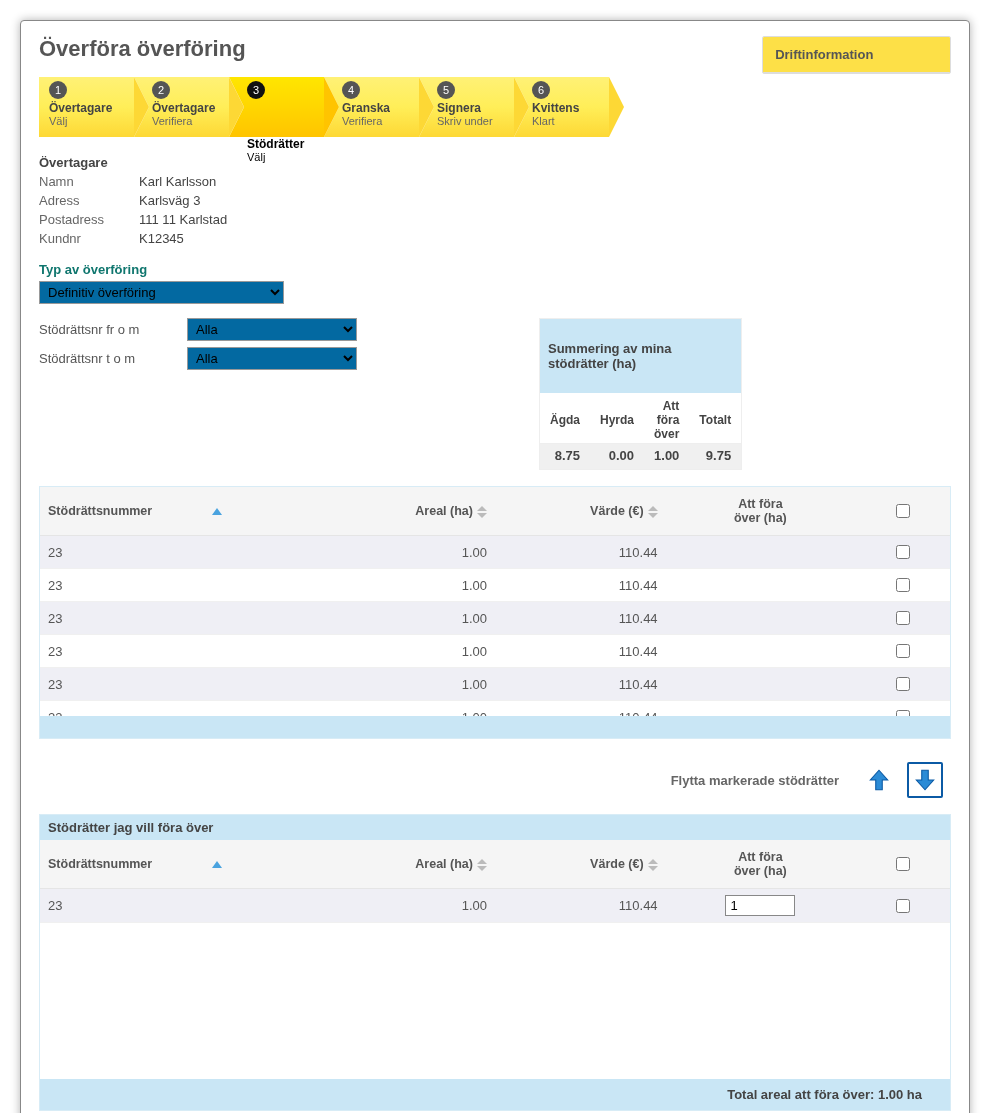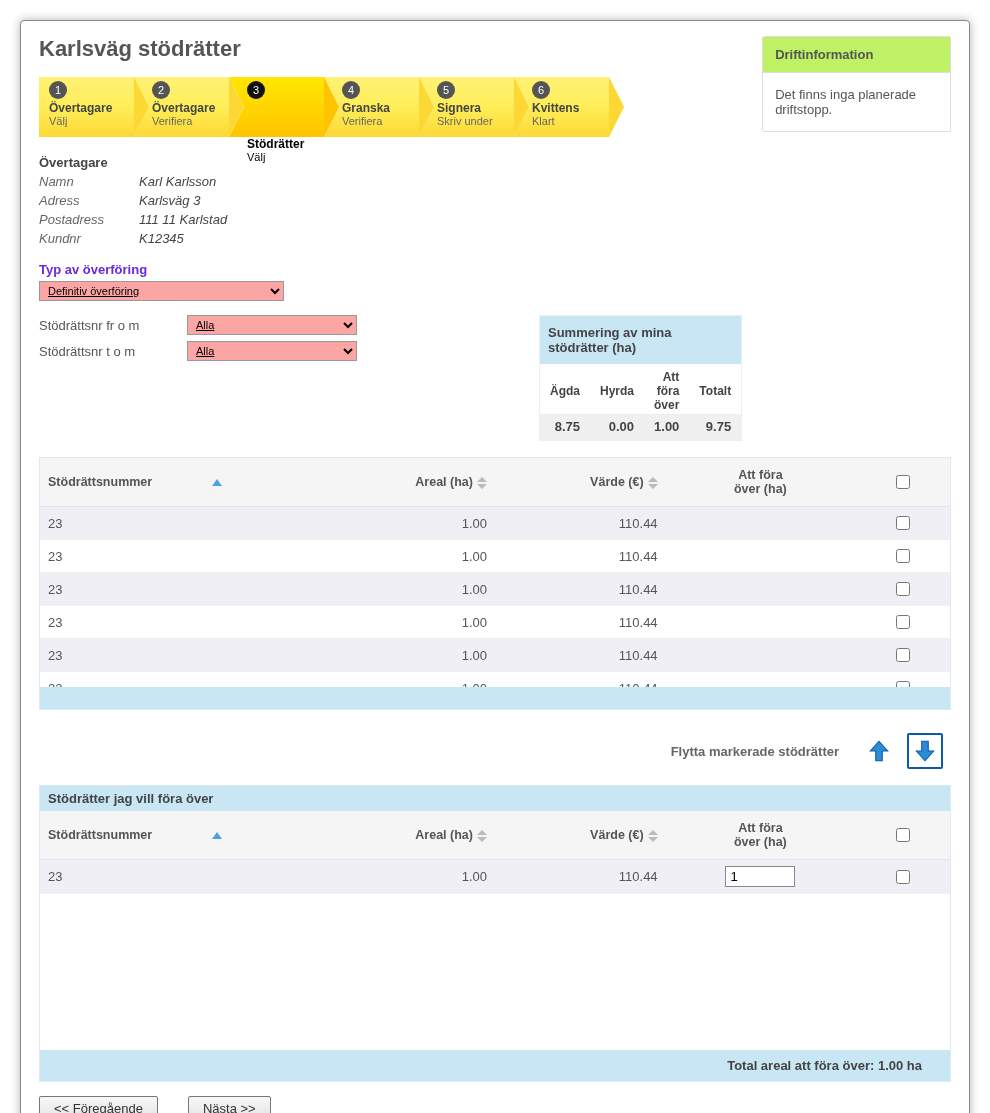--- a/index.html
+++ b/index.html
@@ -92,50 +92,49 @@
     margin-bottom: 2px;
   }
   .wizard .step.active .circle { background: #111; }
   .wizard .title { font-size: 12px; font-weight: bold; color: #444; }
   .wizard .step.active .title { color: #000; margin-top: 36px; }
   .wizard .sub { font-size: 11px; color: #666; }
   .wizard .step.active .sub { color: #000; }
 
   
   .info-heading { font-weight: bold; color: #444; margin-bottom: 4px; }
-  .info-table { display: grid; grid-template-columns: 100px auto; row-gap: 4px; font-size: 13px; margin-bottom: 16px; font-style: italic; }
+  .info-table { display: grid; grid-template-columns: 100px auto; row-gap: 4px; font-size: 13px; margin-bottom: 16px; }
   .info-table .lab { color: #666; }
   .info-table .val { color: #444; }
 
-  .section-label { font-weight: bold; color: #6d28d9; margin-bottom: 4px; }
+  .section-label { font-weight: bold; color: #0f766e; margin-bottom: 4px; }
   select.styled {
-    font-size: 11px;
+    font-size: 13px;
     padding: 2px 4px;
-    background: #fca5a5;
+    background: #0369a1;
     border: 1px solid #999;
     min-width: 170px;
-    text-decoration: underline;
   }
   select.wide { width: 245px; }
 
   .filter-summary-row { display: flex; margin-top: 14px; margin-bottom: 10px; }
   .filter-box { width: 500px; }
   .filter-row { display: flex; align-items: center; margin-bottom: 6px; gap: 8px; }
   .filter-row .flab { width: 140px; color: #555; }
 
   .summary-box {
     flex: 1;
     border: 1px solid #eee;
     background: #fff;
   }
   .summary-head {
     background: #c9e6f5;
     font-weight: bold;
     color: #444;
-    padding: 9px 8px;
+    padding: 22px 8px;
     font-size: 13px;
   }
   .summary-table { width: 100%; border-collapse: collapse; }
   .summary-table th {
     font-weight: bold;
     font-size: 12px;
     color: #444;
     text-align: right;
     padding: 6px 10px 2px 10px;
     border-bottom: 1px solid #eee;
@@ -271,21 +270,21 @@
   }
 
   
   .side-panel {
     border: 1px solid #ddd;
     border-radius: 2px;
     overflow: hidden;
     margin-bottom: 10px;
   }
   .side-head {
-    background: #bef264;
+    background: #fde047;
     padding: 10px 12px;
     font-weight: bold;
     color: #555;
     border-bottom: 1px solid #ddd;
   }
   .side-body {
     padding: 14px 12px;
     font-size: 13px;
     color: #555;
   }
@@ -297,21 +296,21 @@
   .col-over { width: 20%; }
   .col-chk { width: 10%; }
 </style>
 </head>
 <body>
 
 <div class="outer">
   <div class="frame">
     <div class="top-row">
       <div class="main-left">
-        <h1>Karlsväg stödrätter</h1>
+        <h1>Överföra överföring</h1>
 
         <div class="wizard" id="wizard">
             <div class="step">
               <div class="pad"><div class="circle">1</div><div class="title">Övertagare</div><div class="sub">Välj</div></div>
             </div>
             <div class="step">
               <div class="pad"><div class="circle">2</div><div class="title">Övertagare</div><div class="sub">Verifiera</div></div>
             </div>
             <div class="step active">
               <div class="pad"><div class="circle">3</div><div class="title">Stödrätter</div><div class="sub">Välj</div></div>
@@ -379,21 +378,20 @@
                 </tr>
               </tbody>
             </table>
           </div>
         </div>
       </div>
 
       <div class="sidebar">
         <div class="side-panel">
           <div class="side-head">Driftinformation</div>
-          <div class="side-body">Det finns inga planerade driftstopp.</div>
         </div>
       </div>
     </div>
 
     <div class="table-section">
       <table class="data-table">
         <colgroup>
           <col class="col-num">
             <col class="col-areal">
             <col class="col-varde">

